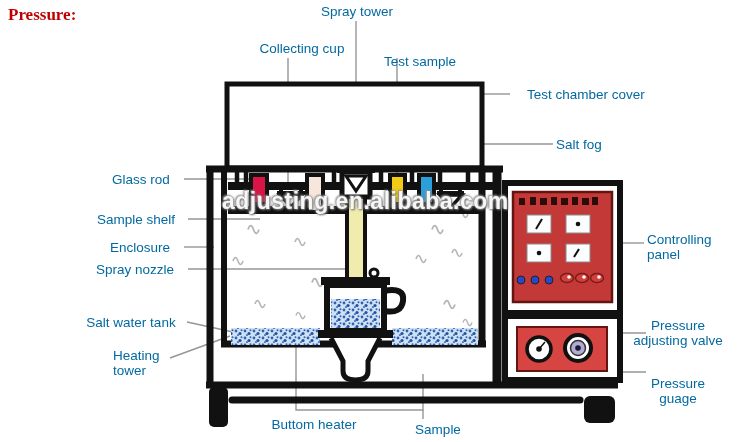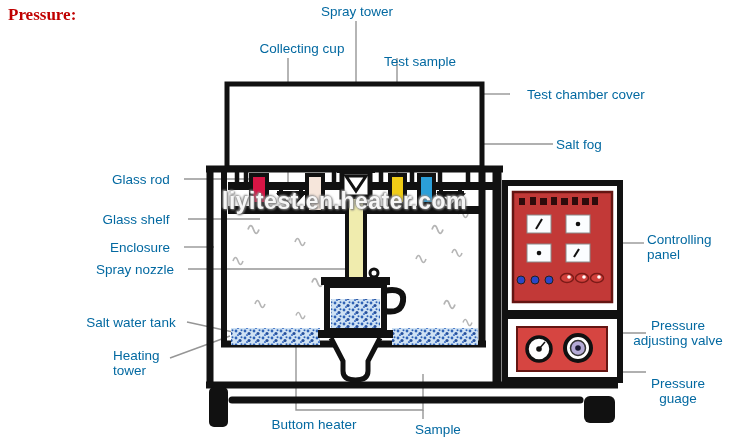--- a/index.html
+++ b/index.html
@@ -202,31 +202,31 @@
         <line x1="539" y1="349" x2="545" y2="342" stroke="#111" stroke-width="1.5"></line>
       </g>
       <g>
         <circle cx="578" cy="348" r="13" fill="#fff" stroke="#111" stroke-width="4"></circle>
         <circle cx="578" cy="348" r="7.5" fill="#b4aad6" stroke="#333" stroke-width="1.5"></circle>
         <circle cx="578" cy="348" r="2.8" fill="#1a1a33"></circle>
       </g>
     </g>
   </svg>
 
-  <div class="watermark">liyitest.en.heater.com</div>
+  <div class="watermark">adjusting.en.alibaba.com</div>
 
   <div class="title">Pressure:</div>
 
   <div class="lbl c" style="left:300px;top:4px;width:114px;">Spray tower</div>
   <div class="lbl c" style="left:252px;top:41px;width:100px;">Collecting cup</div>
   <div class="lbl c" style="left:372px;top:41px;width:96px;margin-top:13px;">Test sample</div>
   <div class="lbl" style="left:527px;top:87px;">Test chamber cover</div>
   <div class="lbl" style="left:556px;top:137px;">Salt fog</div>
   <div class="lbl r" style="left:100px;top:172px;width:82px;">Glass rod</div>
-  <div class="lbl r" style="left:88px;top:212px;width:96px;">Glass shelf</div>
+  <div class="lbl r" style="left:88px;top:212px;width:96px;">Sample shelf</div>
   <div class="lbl r" style="left:98px;top:240px;width:84px;">Enclosure</div>
   <div class="lbl r" style="left:86px;top:262px;width:98px;">Spray nozzle</div>
   <div class="lbl r" style="left:78px;top:315px;width:106px;">Salt water tank</div>
   <div class="lbl" style="left:113px;top:348px;width:62px;">Heating tower</div>
   <div class="lbl c" style="left:258px;top:417px;width:112px;">Buttom heater</div>
   <div class="lbl c" style="left:412px;top:422px;width:52px;">Sample</div>
   <div class="lbl" style="left:647px;top:232px;width:86px;">Controlling panel</div>
   <div class="lbl c" style="left:626px;top:318px;width:104px;">Pressure adjusting valve</div>
   <div class="lbl c" style="left:636px;top:364px;width:84px;margin-top:12px;">Pressure guage</div>
 

